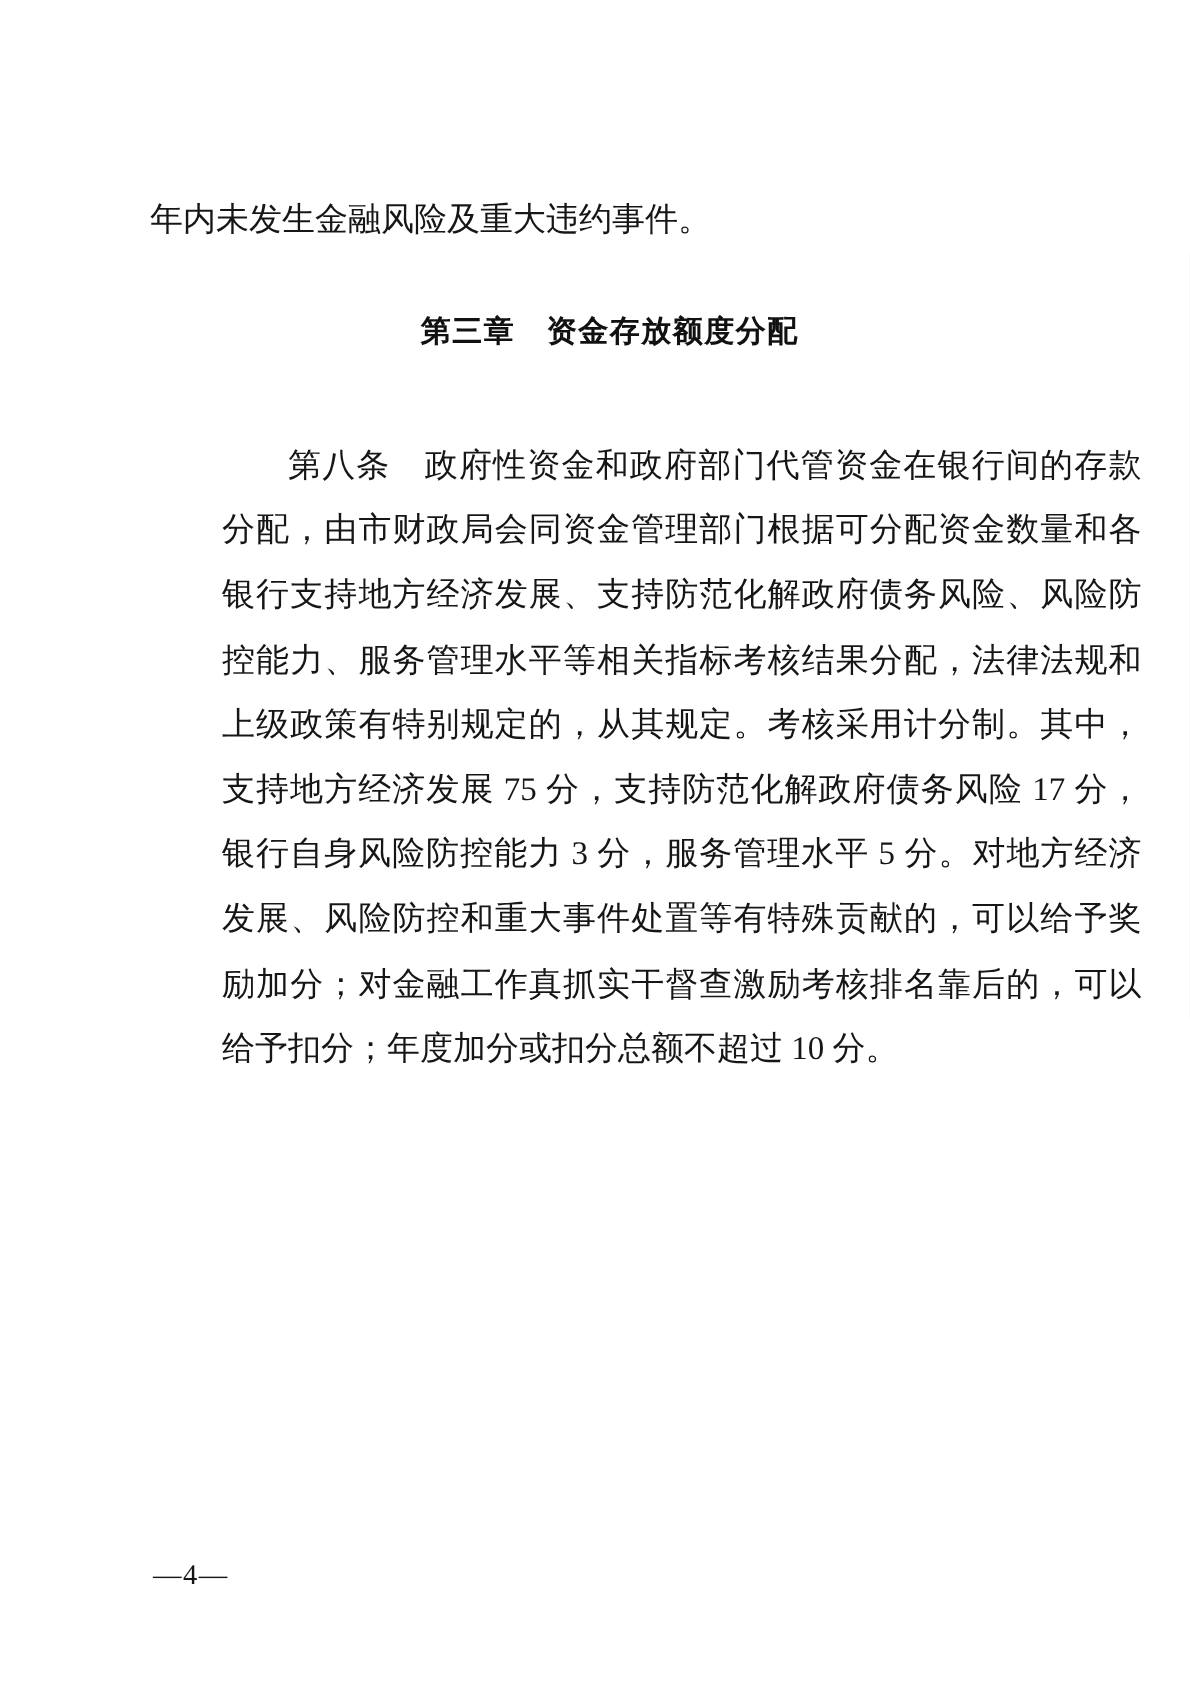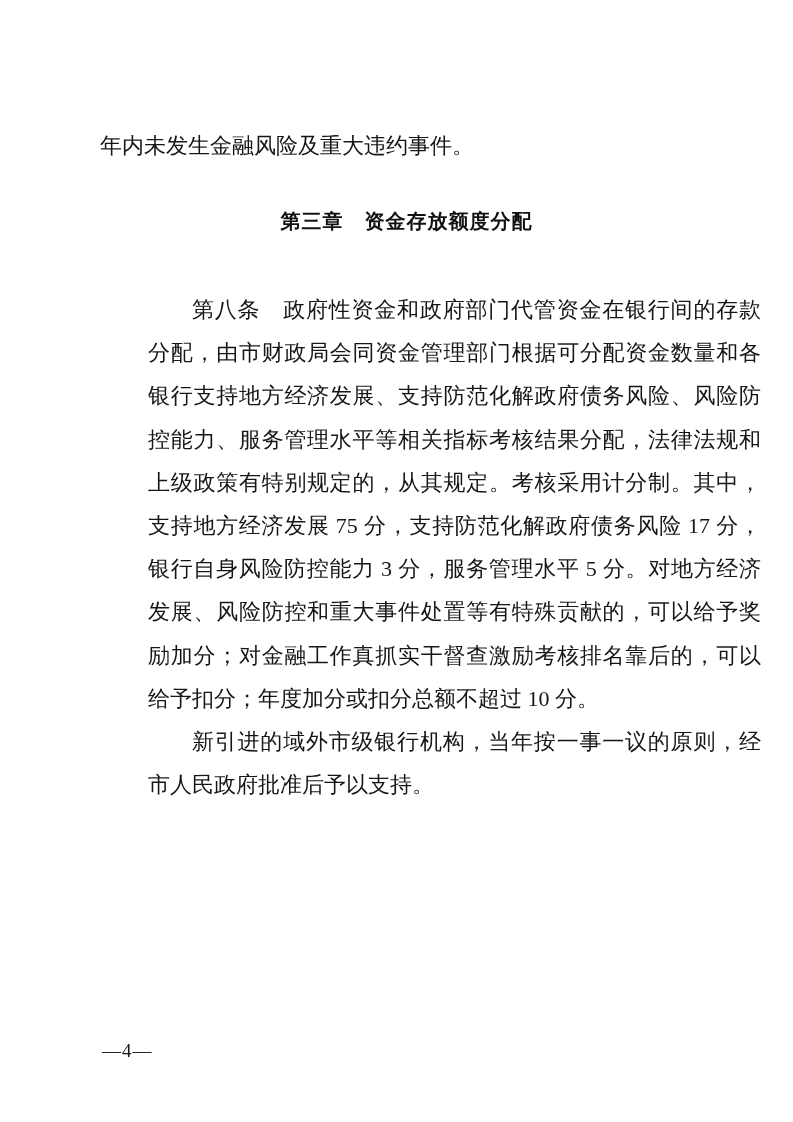--- a/index.html
+++ b/index.html
@@ -75,18 +75,17 @@
 <body>
 
 <div class="page">
 
   <div class="continuation">年内未发生金融风险及重大违约事件。</div>
 
   <h1 class="chapter">第三章　资金存放额度分配</h1>
 
   <div class="body-text">
     <p>第八条　政府性资金和政府部门代管资金在银行间的存款分配，由市财政局会同资金管理部门根据可分配资金数量和各银行支持地方经济发展、支持防范化解政府债务风险、风险防控能力、服务管理水平等相关指标考核结果分配，法律法规和上级政策有特别规定的，从其规定。考核采用计分制。其中，支持地方经济发展 75 分，支持防范化解政府债务风险 17 分，银行自身风险防控能力 3 分，服务管理水平 5 分。对地方经济发展、风险防控和重大事件处置等有特殊贡献的，可以给予奖励加分；对金融工作真抓实干督查激励考核排名靠后的，可以给予扣分；年度加分或扣分总额不超过 10 分。</p>
-    <p>新引进的域外市级银行机构，当年按一事一议的原则，经市人民政府批准后予以支持。</p>
   </div>
 
   <div class="page-number">—4—</div>
 
 </div>
 
 </body></html>

